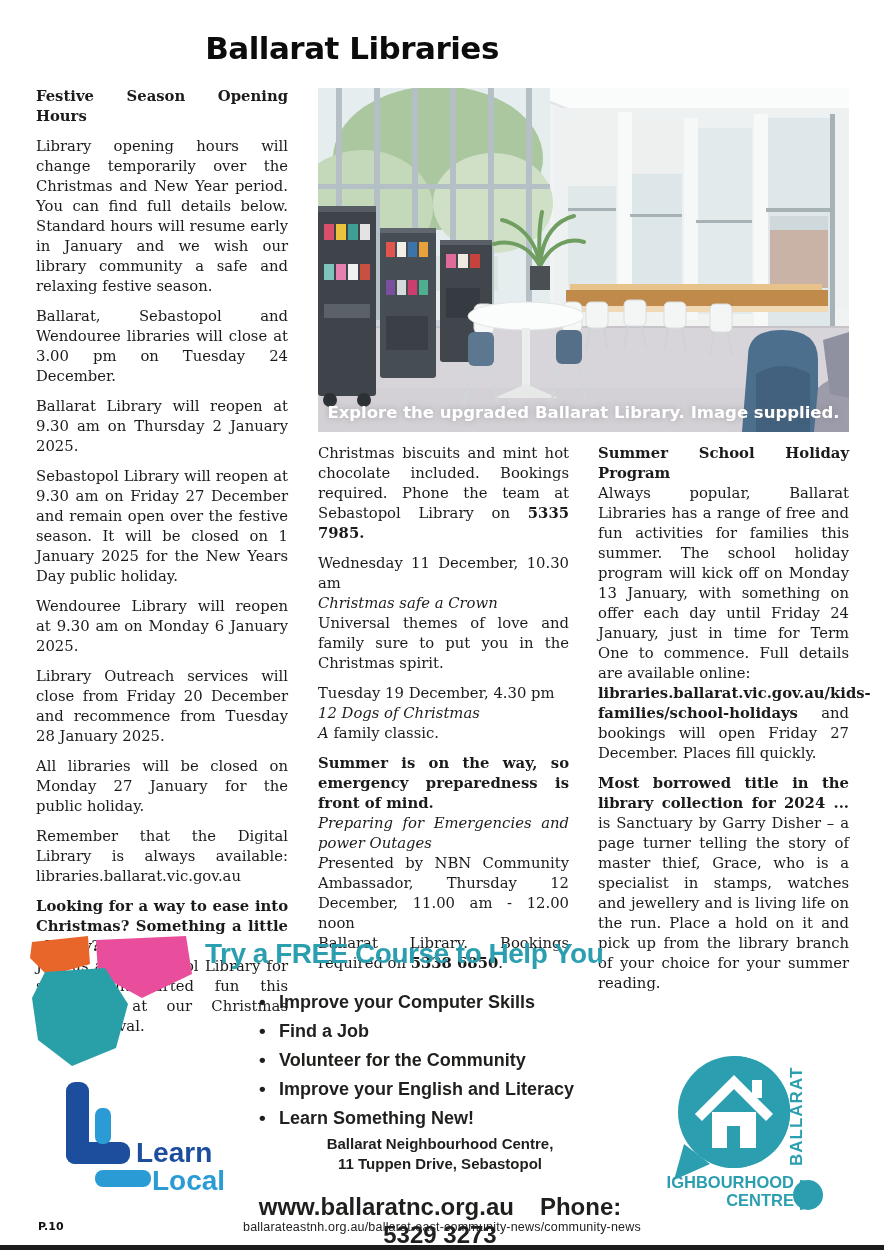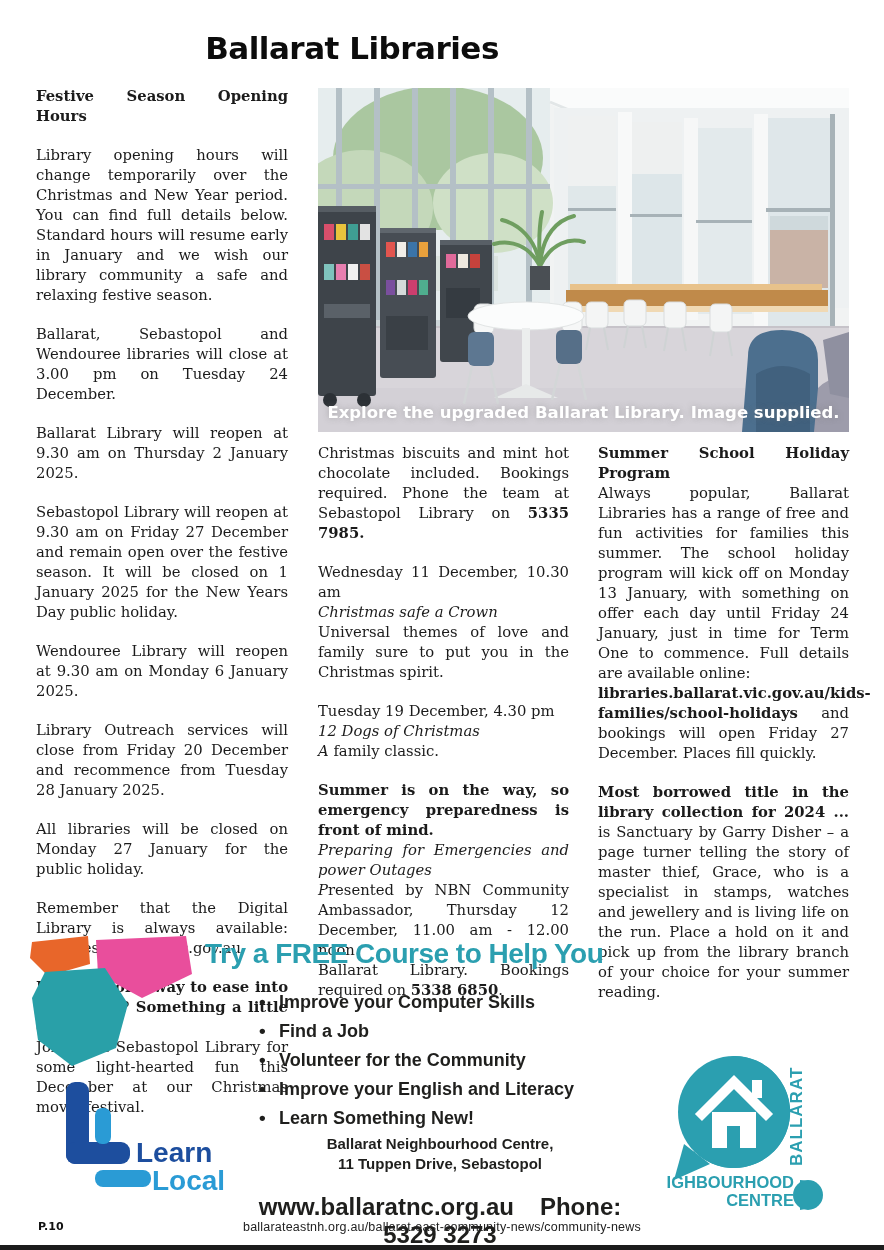--- a/index.html
+++ b/index.html
@@ -7,21 +7,21 @@
         font-family:"DejaVu Serif",serif;color:#1b1b1b;}
   
   .page-title{position:absolute;top:30px;left:0;width:704px;text-align:center;
       font-family:"DejaVu Sans",sans-serif;font-weight:800;font-size:31px;letter-spacing:-0.5px;color:#0c0c0c;}
   
   .col{position:absolute;font-size:14.8px;line-height:20px;text-align:justify;}
   .col-left{left:36px;top:86px;width:252px;}
   .col-mid{left:318px;top:443px;width:251px;}
   .col-right{left:598px;top:443px;width:251px;}
   .tblock{margin:0;text-align:justify;}
-  .tblock.gap{margin-top:19px;}
+  .tblock.gap{margin-top:10px;}
   .tblock.h{font-weight:bold;}
   .b{font-weight:bold;}
   .i{font-style:italic;}
   
   .photo{position:absolute;left:318px;top:88px;width:531px;height:344px;overflow:hidden;}
   .photo svg{display:block;width:100%;height:100%;}
   .photo-caption{position:absolute;left:0;right:0;bottom:10px;text-align:center;
       font-family:"DejaVu Sans",sans-serif;font-weight:800;font-size:16.5px;color:#ffffff;
       text-shadow:0 0 6px rgba(120,120,120,.45);}
   

